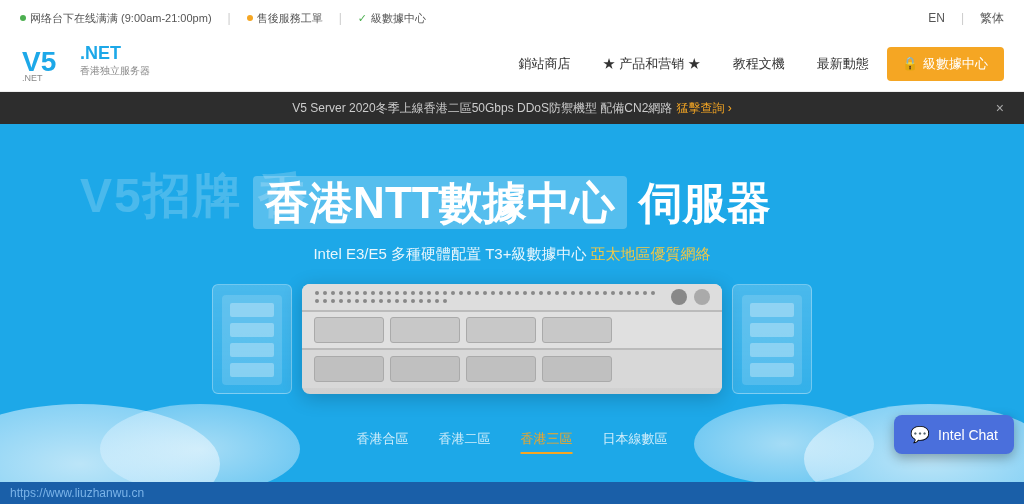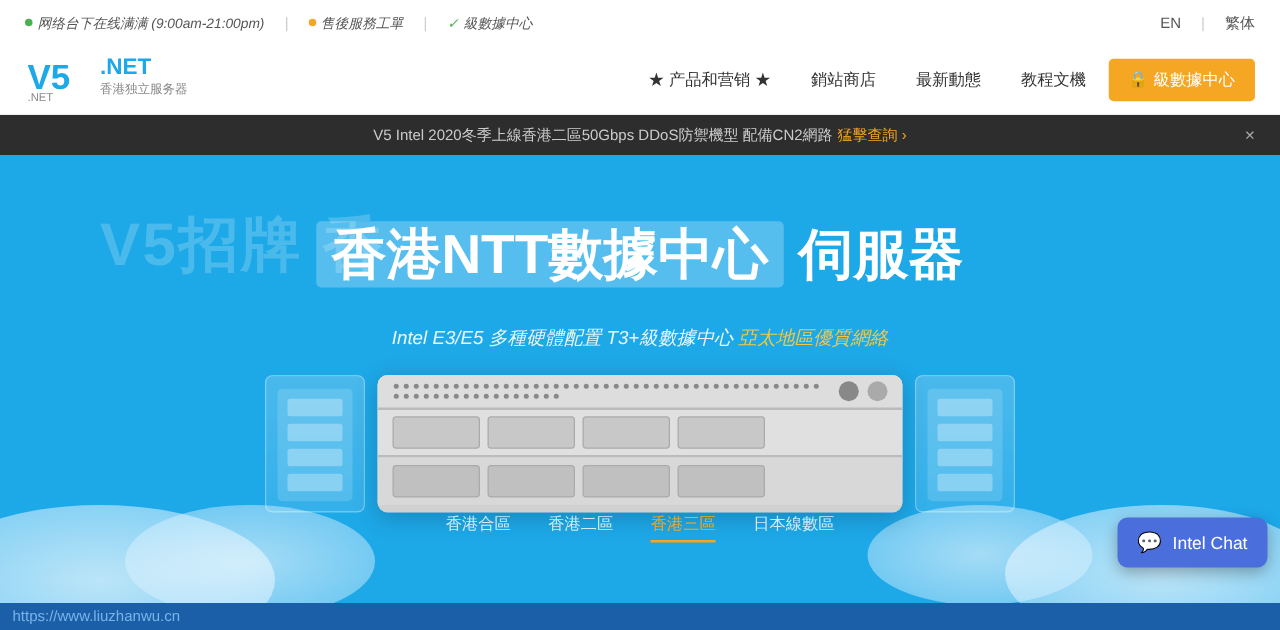--- a/index.html
+++ b/index.html
@@ -9,21 +9,21 @@
     .top-bar {
       background: #fff;
       height: 36px;
       display: flex;
       align-items: center;
       justify-content: space-between;
       padding: 0 20px;
       font-size: 12px;
       color: #555;
     }
-    .top-bar-left { display: flex; align-items: center; gap: 16px; font-style: italic; }
+    .top-bar-left { display: flex; align-items: center; gap: 16px; }
     .top-bar-right { display: flex; align-items: center; gap: 16px; }
     .top-bar-item { display: flex; align-items: center; gap: 4px; color: #555; font-size: 11px; }
     .top-bar-item .dot { width: 6px; height: 6px; background: #4caf50; border-radius: 50%; display: inline-block; }
     .top-bar-item .dot-yellow { background: #f5a623; }
     .top-bar-divider { color: #ccc; }
 
     
     .header {
       background: #fff;
       height: 56px;
@@ -113,26 +113,25 @@
       color: #fff;
       white-space: nowrap;
     }
     .hero-title h1 span.highlight {
       background: rgba(255,255,255,0.25);
       padding: 2px 12px;
       border-radius: 4px;
       margin-top: 38px;
     }
     .hero-subtitle {
-      margin-top: 28px;
+      margin-top: 12px;
       font-size: 15px;
       color: rgba(255,255,255,0.9);
       text-align: center;
       z-index: 2;
-      font-style: italic;
     }
     .hero-subtitle span.yellow { color: #f5c842; }
 
     
     .server-container {
       margin-top: 20px;
       z-index: 2;
       display: flex;
       align-items: center;
       justify-content: center;
@@ -195,21 +194,21 @@
       width: 180px;
       height: 80px;
       bottom: 20px;
       right: 150px;
       background: radial-gradient(ellipse at center, rgba(255,255,255,0.6) 0%, rgba(200,235,255,0.4) 100%);
     }
 
     
     .hero-tabs {
       position: absolute;
-      bottom: 70px;
+      bottom: 50px;
       left: 50%;
       transform: translateX(-50%);
       display: flex;
       gap: 30px;
       z-index: 3;
     }
     .hero-tab {
       font-size: 13px;
       color: rgba(255,255,255,0.8);
       cursor: pointer;
@@ -289,33 +288,33 @@
       <text x="2" y="38" font-size="9" fill="#888" font-family="Arial">.NET</text>
       <text x="2" y="48" font-size="7" fill="#aaa" font-family="Arial">香港独立服务器</text>
     </svg>
     <div class="logo-text">
       <span class="net">.NET</span>
       <span class="sub">香港独立服务器</span>
     </div>
   </div>
 
   <div class="nav">
+    <div class="nav-item">銷站商店</div>
     <div class="nav-item">★ 产品和营销 ★</div>
-    <div class="nav-item">銷站商店</div>
+    <div class="nav-item">教程文機</div>
     <div class="nav-item">最新動態</div>
-    <div class="nav-item">教程文機</div>
     <div class="nav-btn">
       <span>🔒</span>
       <span>級數據中心</span>
     </div>
   </div>
 </div>
 
 <div class="announcement">
-  <span class="announcement-text">V5 Intel 2020冬季上線香港二區50Gbps DDoS防禦機型 配備CN2網路</span>
+  <span class="announcement-text">V5 Server 2020冬季上線香港二區50Gbps DDoS防禦機型 配備CN2網路</span>
   <span class="announcement-link">猛擊查詢 ›</span>
   <span class="announcement-close">×</span>
 </div>
 
 <div class="hero">
 
   <div class="hero-watermark">V5招牌  香</div>
 
   <div class="hero-title">
     <h1>

